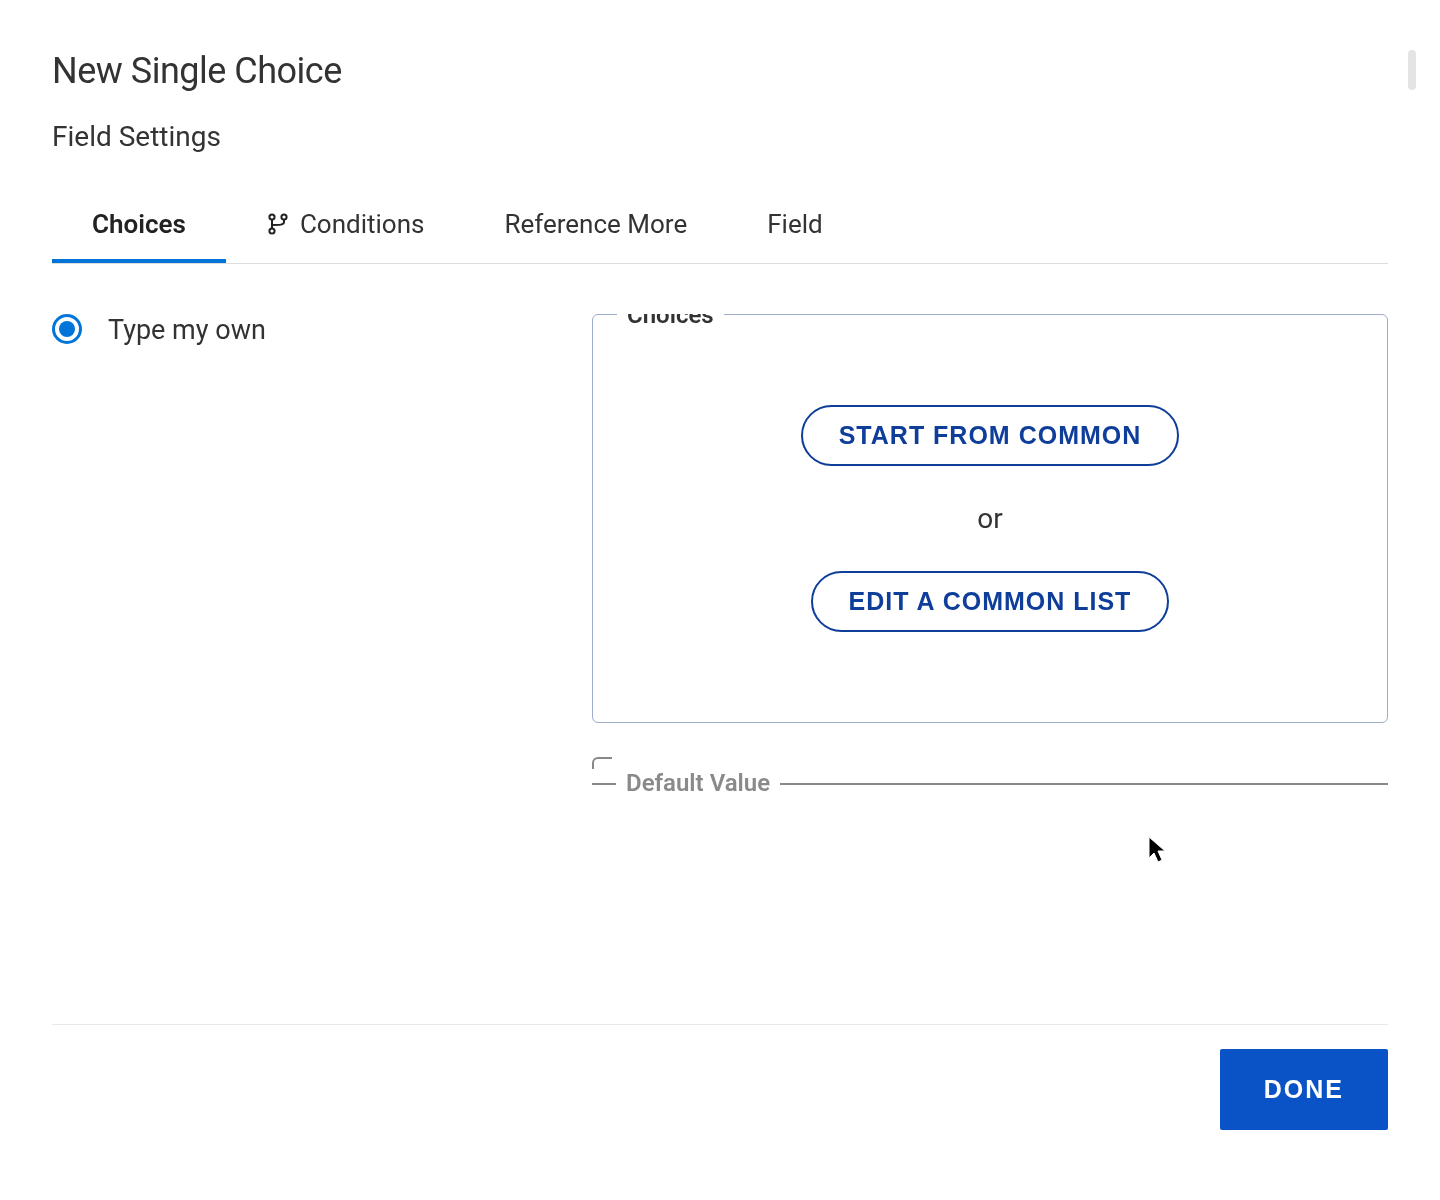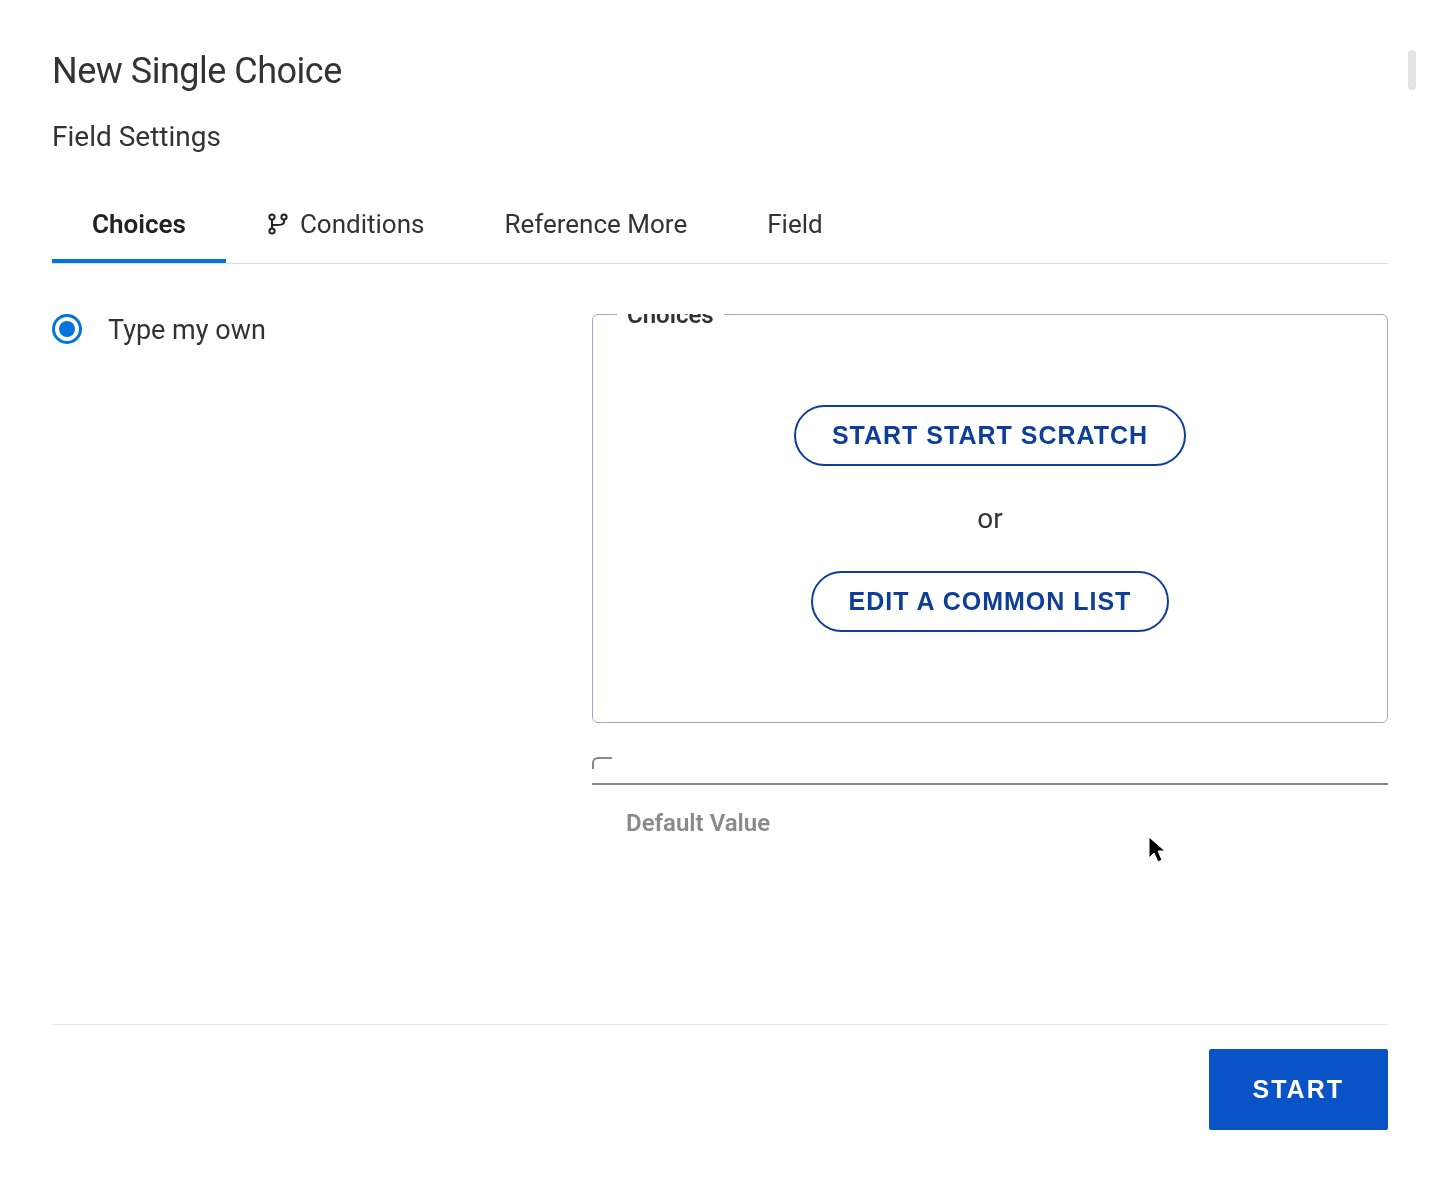--- a/index.html
+++ b/index.html
@@ -146,21 +146,20 @@
       margin: 36px 4px;
     }
     .default-value-fieldset {
       position: relative;
       border-top: 2px solid #888;
       height: 20px;
       margin-top: 20px;
     }
     .default-value-fieldset .fieldset-legend {
       top: -16px;
-      margin-top: 40px;
     }
     .dv-wrap {
       position: relative;
     }
     .dv-notch-left {
       position: absolute;
       left: 0;
       top: -6px;
       width: 20px;
       height: 12px;
@@ -241,34 +240,34 @@
         <span class="radio-outer">
           <span class="radio-inner"></span>
         </span>
         <span class="radio-label">Type my own</span>
       </div>
     </div>
 
     <div class="right-column">
       <div class="fieldset">
         <span class="fieldset-legend">Choices</span>
-        <button class="pill-button">START START SCRATCH</button>
+        <button class="pill-button">START FROM COMMON</button>
         <div class="or-text">or</div>
         <button class="pill-button">EDIT A COMMON LIST</button>
       </div>
 
       <div class="dv-wrap">
         <div class="dv-notch-left"></div>
         <div class="default-value-fieldset">
           <span class="fieldset-legend muted">Default Value</span>
         </div>
       </div>
     </div>
   </div>
 
   <div class="footer">
-    <button class="done-button">START</button>
+    <button class="done-button">DONE</button>
   </div>
 </div>
 
 <svg class="cursor-arrow" style="left:1148px; top:836px" viewBox="0 0 20 28">
   <path d="M1 1 L1 22 L6 17 L10 26 L14 24 L10 15 L17 15 Z" fill="#000" stroke="#fff" stroke-width="1"></path>
 </svg>
 
 </body></html>

